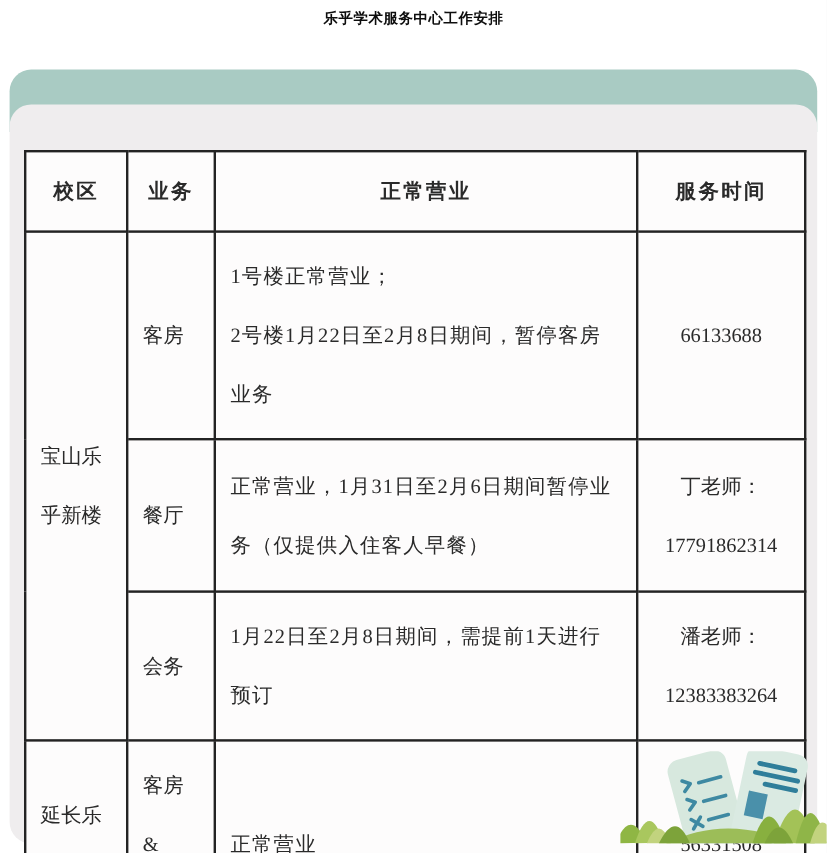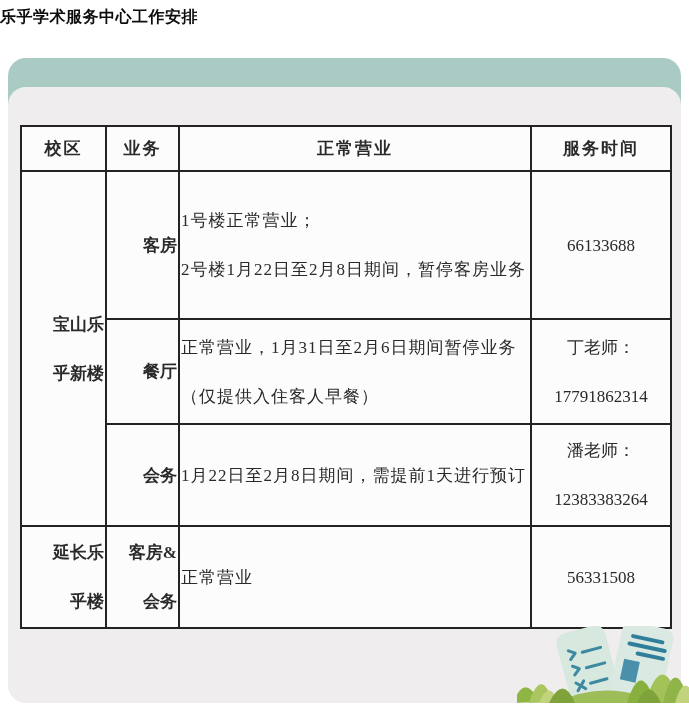--- a/index.html
+++ b/index.html
@@ -3,47 +3,47 @@
 <meta charset="utf-8">
 <style>
   html,body { margin:0; padding:0; }
   body {
     width:689px; height:711px; position:relative; overflow:hidden;
     background:#ffffff;
     font-family:"Liberation Serif","DejaVu Serif",serif;
   }
   .page-title {
     position:absolute; top:7px; left:0; width:689px;
-    text-align:left;
+    text-align:center;
     font-family:"Liberation Sans","DejaVu Sans",sans-serif;
-    font-weight:700; font-size:16px; color:#0d0d0d; letter-spacing:.5px;
+    font-weight:700; font-size:12px; color:#0d0d0d; letter-spacing:.5px;
   }
   .accent-band {
     position:absolute; left:8px; top:58px; width:673px; height:52px;
     background:#a9cbc3; border-radius:18px 18px 0 0;
   }
   .card {
     position:absolute; left:8px; top:87px; width:673px; height:616px;
     background:#efedee; border-radius:18px;
   }
   table.schedule {
     position:absolute; left:12px; top:38px; width:650px;
     border-collapse:collapse; table-layout:fixed;
   }
   .schedule th, .schedule td {
     border:2px solid #232323; background:#fdfcfc;
     color:#2a2a2a; font-size:17px; vertical-align:middle;
-    padding:1px; overflow:hidden;
+    padding:12px; overflow:hidden;
   }
   .schedule th { font-weight:700; height:41px; text-align:center; letter-spacing:2px; }
   tr.r1 > .cell-h { height:144px; }
   tr.r2 > .cell-h { height:101px; }
   tr.r3 > .cell-h { height:88px; }
   tr.r4 > .cell-h { height:91px; }
-  .center { text-align:right; line-height:49px;font-weight:bold; }
+  .center { text-align:left; line-height:49px; }
   .service-cell { text-align:left; padding:0 10px 0 12px; line-height:49px; letter-spacing:1px;margin-top:15px; }
   .phone-cell { text-align:center; line-height:49px;margin-left:44px; }
   .illustration { position:absolute; left:517px; top:626px; }
 </style>
 </head>
 <body>
 
 <div class="page-title">乐乎学术服务中心工作安排</div>
 
 <div class="accent-band"></div>

